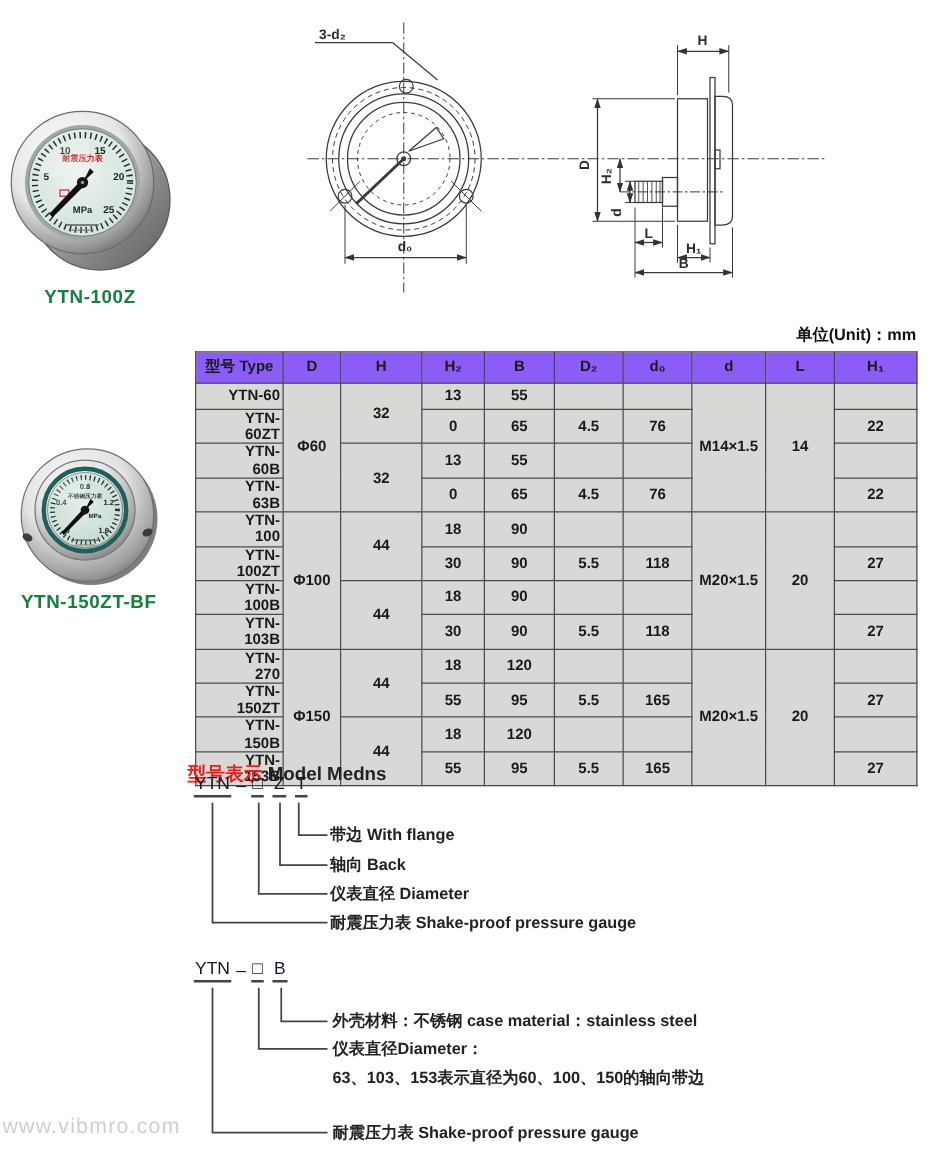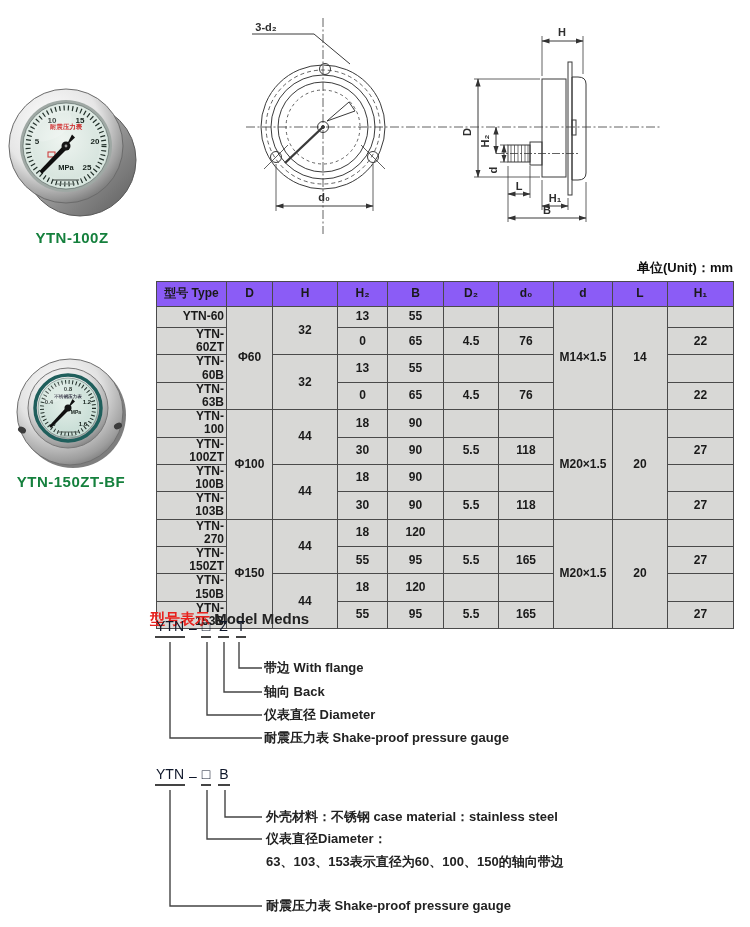--- a/index.html
+++ b/index.html
@@ -393,14 +393,15 @@
       <path d="M75,0 V27 H112"></path>
       <path d="M57,0 V49 H112"></path>
       <path d="M20,0 V116 H112"></path>
     </g>
   </svg>
   <div class="abs tree-item" style="left:266px;top:809px;">外壳材料：不锈钢 case material：stainless steel</div>
   <div class="abs tree-item" style="left:266px;top:831px;">仪表直径Diameter：</div>
   <div class="abs tree-item" style="left:266px;top:854px;">63、103、153表示直径为60、100、150的轴向带边</div>
   <div class="abs tree-item" style="left:266px;top:898px;">耐震压力表 Shake-proof pressure gauge</div>
 
+  <div class="abs watermark" style="left:2px;top:891px;">www.vibmro.com</div>
 
 </div>
 
 </body></html>

